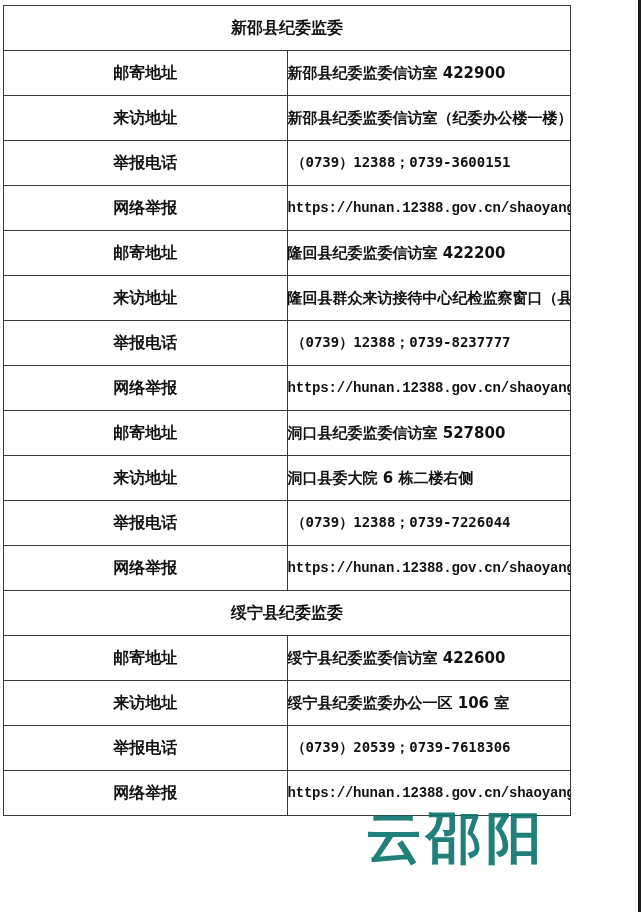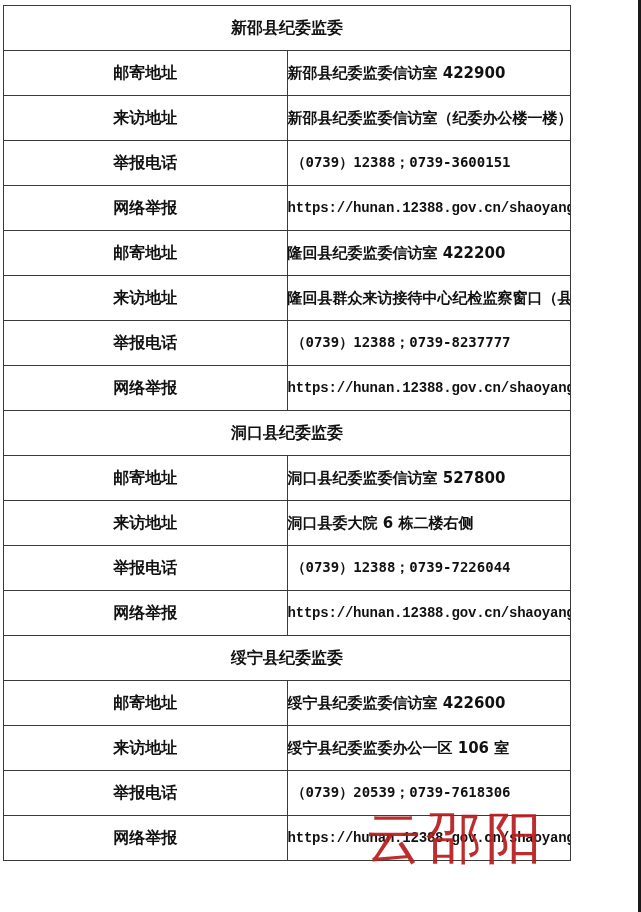--- a/index.html
+++ b/index.html
@@ -5,21 +5,21 @@
   html, body { margin: 0; padding: 0; background: #ffffff; }
   body { width: 641px; height: 912px; position: relative; overflow: hidden; font-family: "DejaVu Serif", "Liberation Serif", serif; color: #111; }
   .frame-edge { position: absolute; right: 0; top: 0; width: 3px; height: 912px; background: #1a1a1a; }
   table.contacts { position: absolute; left: 3px; top: 5px; width: 568px; border-collapse: collapse; table-layout: fixed; }
   table.contacts td { border: 1.5px solid #3a3a3a; height: 44px; padding: 0; vertical-align: middle; }
   td.section-title { text-align: center; font-size: 16px; font-weight: bold; font-family: "DejaVu Sans", "Liberation Sans", sans-serif; }
   td.label { width: 124px; text-align: center; font-size: 16px; font-weight: bold; font-family: Liberation Sans, sans-serif; letter-spacing: 0px; margin-top: 48px; }
   td.value { padding-left: 1px; font-size: 15px; font-weight: bold; font-family: "DejaVu Sans", "Liberation Sans", sans-serif; white-space: nowrap; overflow: hidden; margin-left: 40px; }
   td.value.phone { padding-left: 4px; font-family: "DejaVu Sans Mono", "Liberation Mono", monospace; font-size: 14px; font-weight: bold; }
   td.value.url { font-family: "Liberation Mono", "DejaVu Sans Mono", monospace; font-size: 14px; font-weight: bold; letter-spacing: -0.2px; }
-  .watermark { position: absolute; left: 366px; top: 806px; font-family: "DejaVu Sans", "Liberation Sans", sans-serif; font-weight: normal; font-size: 56px; letter-spacing: 4px; line-height: 64px; color: #b91c1c; opacity: 0.92; pointer-events: none; }
+  .watermark { position: absolute; left: 366px; top: 806px; font-family: "DejaVu Sans", "Liberation Sans", sans-serif; font-weight: bold; font-size: 56px; letter-spacing: 4px; line-height: 64px; color: #0f766e; opacity: 0.92; pointer-events: none; }
 </style>
 </head>
 <body>
 
 <div class="frame-edge"></div>
 
 <table class="contacts">
   <tbody>
 
     <tr>
@@ -53,23 +53,20 @@
     <tr>
       <td class="label">举报电话</td>
       <td class="value phone">（0739）12388；0739-8237777</td>
     </tr>
     <tr>
       <td class="label">网络举报</td>
       <td class="value url">https://hunan.12388.gov.cn/shaoyangshi/longhuixian/</td>
     </tr>
 
     <tr>
-      <td class="section-title" colspan="2">洞口县纪委监委</td>
-    </tr>
-    <tr>
       <td class="label">邮寄地址</td>
       <td class="value">洞口县纪委监委信访室 527800</td>
     </tr>
     <tr>
       <td class="label">来访地址</td>
       <td class="value">洞口县委大院 6 栋二楼右侧</td>
     </tr>
     <tr>
       <td class="label">举报电话</td>
       <td class="value phone">（0739）12388；0739-7226044</td>

